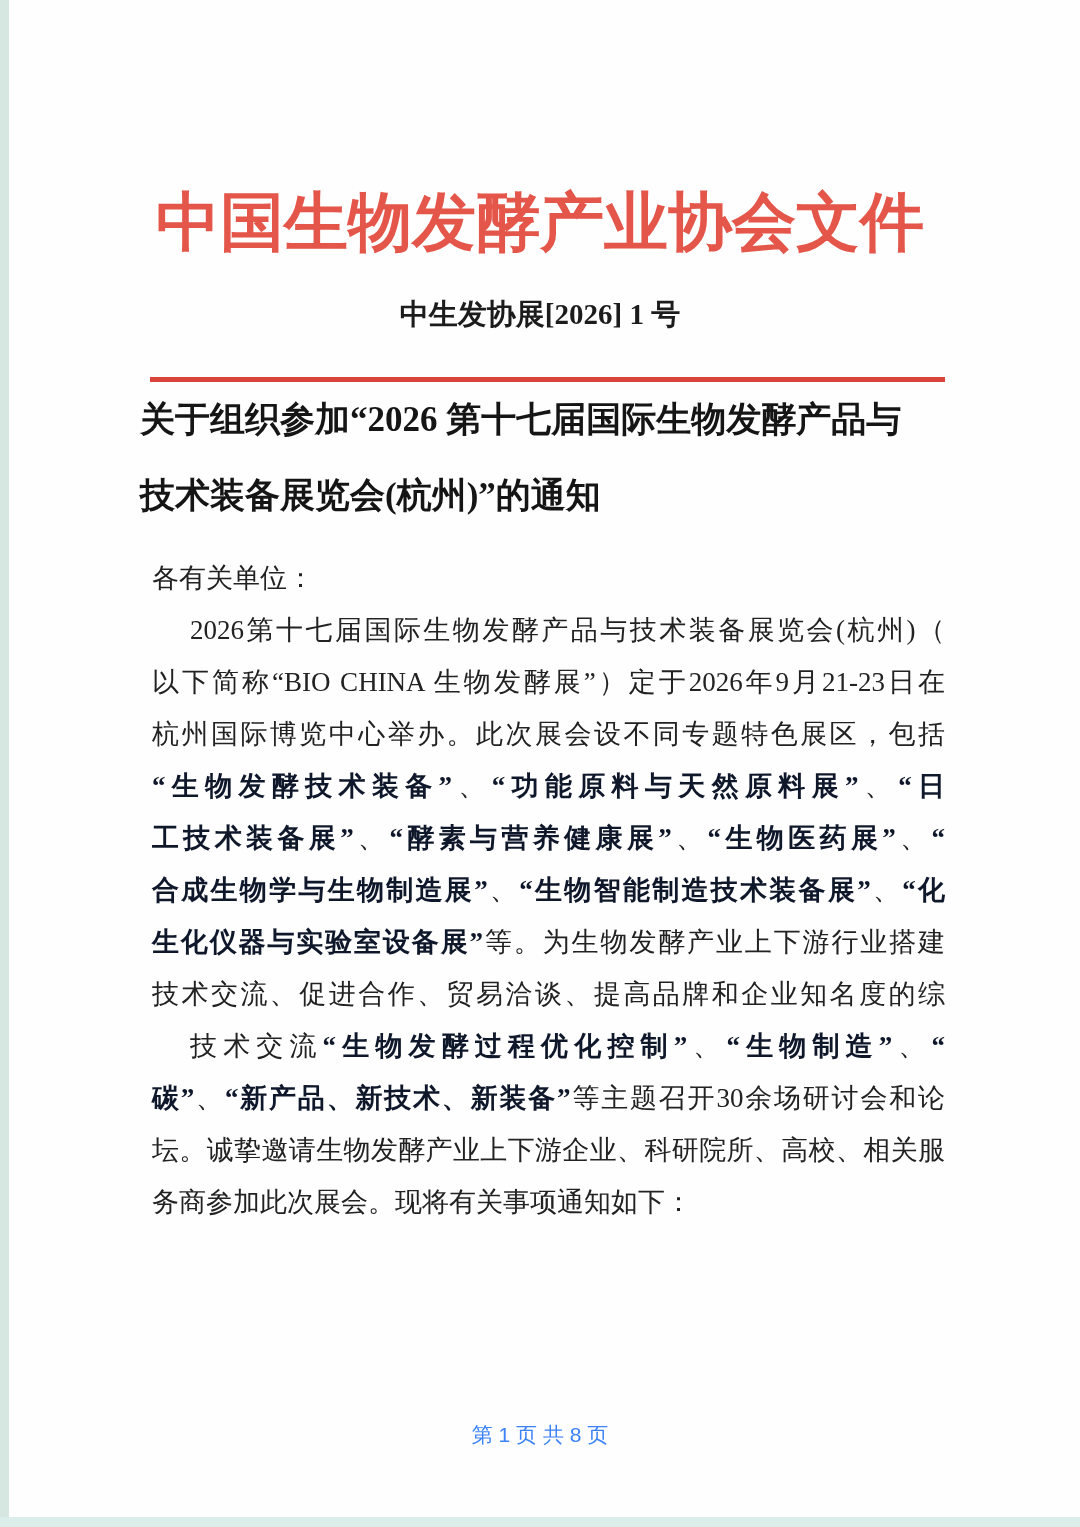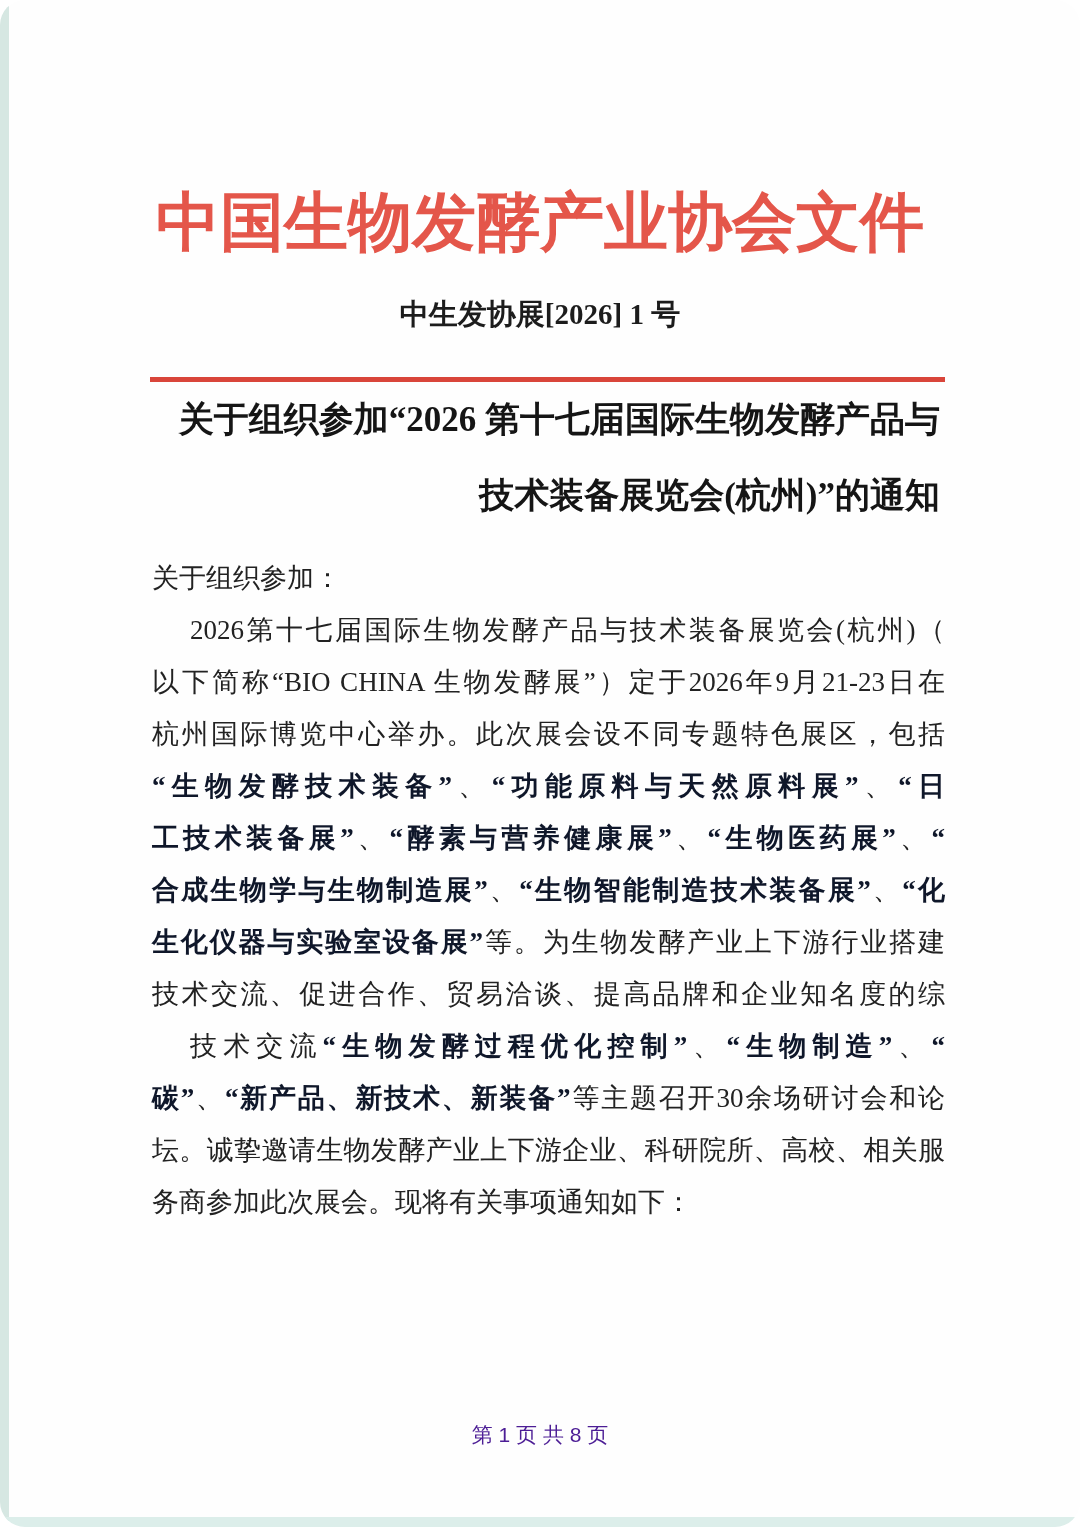--- a/index.html
+++ b/index.html
@@ -3,21 +3,20 @@
 <meta charset="utf-8">
 <style>
   html,body { margin:0; padding:0; }
   .page {
     position:relative;
     width:1080px; height:1527px;
     background:#fefefe;
     overflow:hidden;
     font-family:"Liberation Serif", serif;
     color:#1e1e1e;
-    border-radius:25px;
   }
   .edge-left {
     position:absolute; left:0; top:0; width:9px; height:100%;
     background:#d6e7e2;
   }
   .edge-bottom {
     position:absolute; left:0; bottom:0; width:100%; height:10px;
     background:#dceeea;
   }
   .org-title {
@@ -29,61 +28,61 @@
   .issue-number {
     position:absolute; top:294px; left:0; width:100%; height:40px;
     line-height:40px; text-align:center;
     font-size:29px; font-weight:bold; color:#1c1c1c;
   }
   .divider {
     position:absolute; top:377px; left:150px; width:795px; height:5px;
   }
   .doc-title-line {
     position:absolute; left:140px; width:800px; height:44px;
-    line-height:44px; text-align:right;
+    line-height:44px; text-align:left;
     font-size:35px; font-weight:bold; color:#151515;
   }
   .doc-title-line.l1 { top:398px; }
   .doc-title-line.l2 { top:474px; }
   .body-text {
     position:absolute; left:152px; top:552px; width:793px;
     font-size:27px; color:#222;
   }
   .bline {
     height:52px; line-height:52px;
     text-align:left;
   }
   .bline.fill { text-align:justify; text-align-last:justify; }
   .bline.indent { padding-left:38px; }
   .bline .b { font-weight:bold; color:#0f172a; }
   .footer {
     position:absolute; top:1420px; left:0; width:100%; height:30px;
     line-height:30px; text-align:center;
-    font-size:21px; color:#4c1d95;
+    font-size:21px; color:#3b82f6;
     font-family:"Liberation Sans", sans-serif;
   }
 </style>
 </head>
 <body>
 
 <div class="page">
   <div class="edge-left" style="background: rgb(214, 231, 226);"></div>
   <div class="edge-bottom"></div>
 
   <h1 class="org-title" style="color: rgb(228, 86, 74);">中国生物发酵产业协会文件</h1>
 
   <div class="issue-number">中生发协展[2026] 1 号</div>
 
   <div class="divider" style="background: rgb(217, 69, 58);"></div>
 
   <div class="doc-title-line l1">关于组织参加“2026 第十七届国际生物发酵产品与</div>
   <div class="doc-title-line l2">技术装备展览会(杭州)”的通知</div>
 
   <div class="body-text">
-      <div class="bline"><span>关于组织参加：</span></div>
+      <div class="bline"><span>各有关单位：</span></div>
       <div class="bline indent fill"><span>2026第十七届国际生物发酵产品与技术装备展览会(杭州)（</span></div>
       <div class="bline fill"><span>以下简称“BIO CHINA 生物发酵展”）定于2026年9月21-23日在</span></div>
       <div class="bline fill"><span>杭州国际博览中心举办。此次展会设不同专题特色展区，包括</span></div>
       <div class="bline fill"><span class="b">“生物发酵技术装备”</span><span>、</span><span class="b">“功能原料与天然原料展”</span><span>、</span><span class="b">“日</span></div>
       <div class="bline fill"><span class="b">工技术装备展”</span><span>、</span><span class="b">“酵素与营养健康展”</span><span>、</span><span class="b">“生物医药展”</span><span>、</span><span class="b">“</span></div>
       <div class="bline fill"><span class="b">合成生物学与生物制造展”</span><span>、</span><span class="b">“生物智能制造技术装备展”</span><span>、</span><span class="b">“化</span></div>
       <div class="bline fill"><span class="b">生化仪器与实验室设备展”</span><span>等。为生物发酵产业上下游行业搭建</span></div>
       <div class="bline fill"><span>技术交流、促进合作、贸易洽谈、提高品牌和企业知名度的综</span></div>
       <div class="bline indent fill"><span>技术交流</span><span class="b">“生物发酵过程优化控制”</span><span>、</span><span class="b">“生物制造”</span><span>、</span><span class="b">“</span></div>
       <div class="bline fill"><span class="b">碳”</span><span>、</span><span class="b">“新产品、新技术、新装备”</span><span>等主题召开30余场研讨会和论</span></div>

